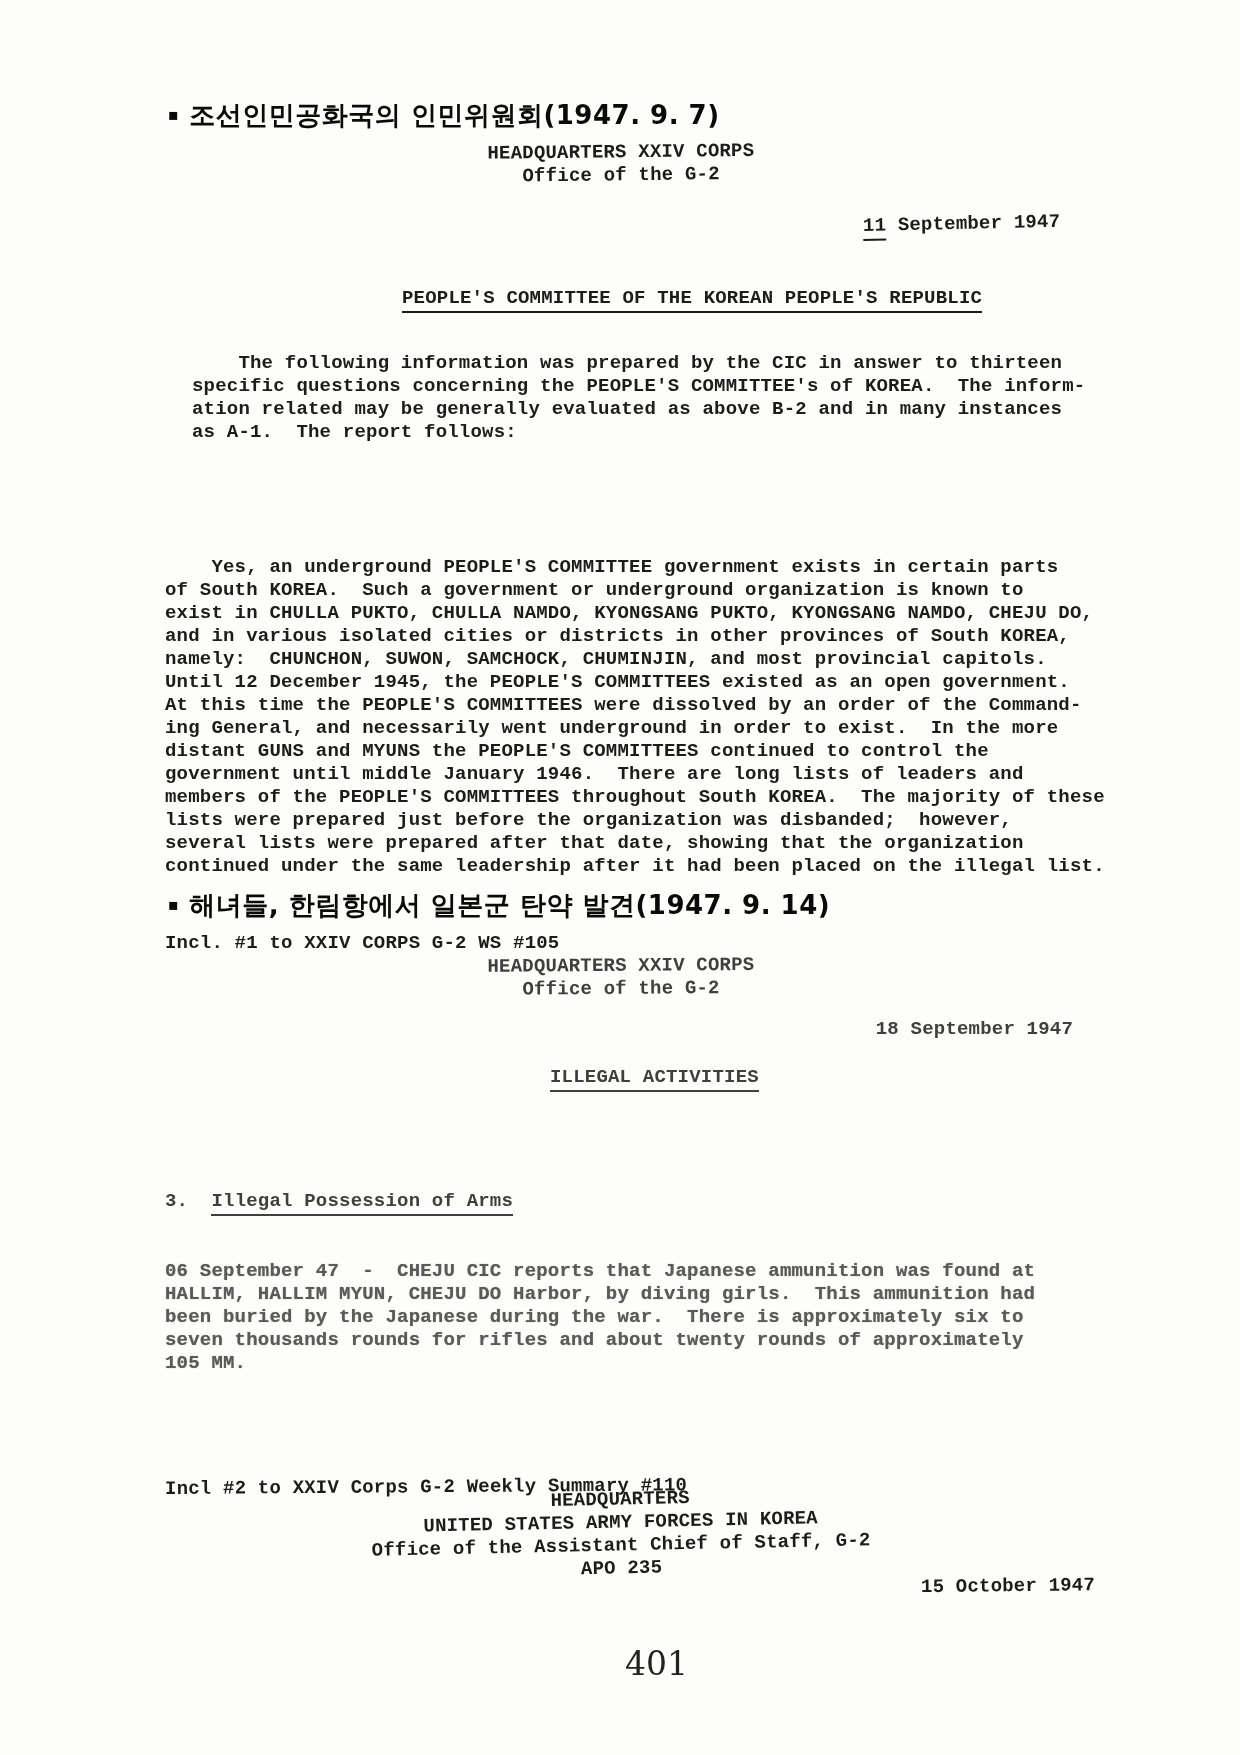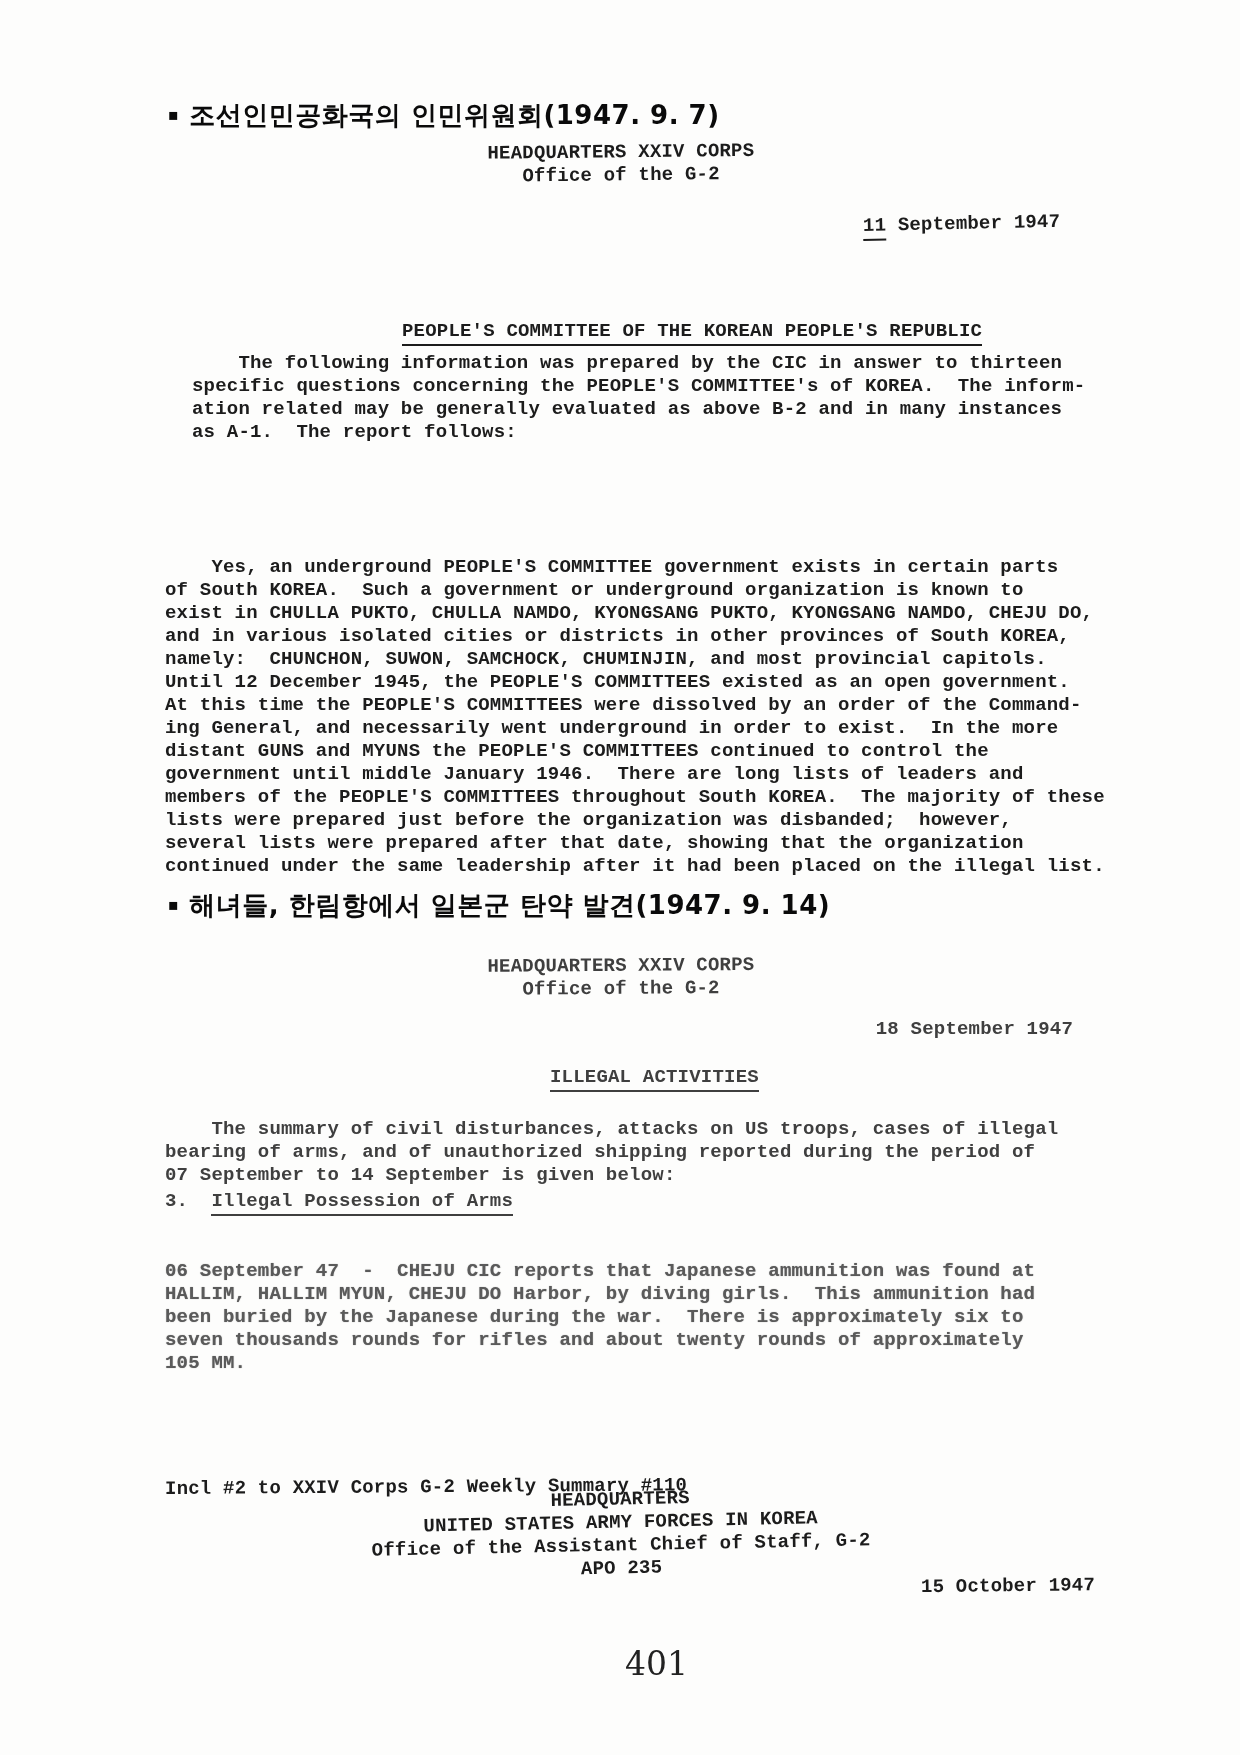--- a/index.html
+++ b/index.html
@@ -57,21 +57,21 @@
 
 <div class="page">
 
   <div class="abs kh" style="left:168px;top:98px;"><span class="bullet">▪</span><span>조선인민공화국의 인민위원회(1947. 9. 7)</span></div>
 
   <div class="abs mono center tilt-a" style="left:165px;top:146px;width:912px;">HEADQUARTERS XXIV CORPS
 Office of the G-2</div>
 
   <div class="abs mono tilt-b" style="top:215px;right:180px;"><span class="ul">11</span><span> September 1947</span></div>
 
-  <div class="abs mono" style="left:402px;top:287px;margin-top:33px;"><span class="ul">PEOPLE'S COMMITTEE OF THE KOREAN PEOPLE'S REPUBLIC</span></div>
+  <div class="abs mono" style="left:402px;top:287px;"><span class="ul">PEOPLE'S COMMITTEE OF THE KOREAN PEOPLE'S REPUBLIC</span></div>
 
   <div class="abs mono" style="left:165px;top:352px;margin-left:27px;">    The following information was prepared by the CIC in answer to thirteen
 specific questions concerning the PEOPLE'S COMMITTEE's of KOREA.  The inform-
 ation related may be generally evaluated as above B-2 and in many instances
 as A-1.  The report follows:</div>
 
 
   <div class="abs mono" style="left:165px;top:556px;">    Yes, an underground PEOPLE'S COMMITTEE government exists in certain parts
 of South KOREA.  Such a government or underground organization is known to
 exist in CHULLA PUKTO, CHULLA NAMDO, KYONGSANG PUKTO, KYONGSANG NAMDO, CHEJU DO,
@@ -82,31 +82,29 @@
 ing General, and necessarily went underground in order to exist.  In the more
 distant GUNS and MYUNS the PEOPLE'S COMMITTEES continued to control the
 government until middle January 1946.  There are long lists of leaders and
 members of the PEOPLE'S COMMITTEES throughout South KOREA.  The majority of these
 lists were prepared just before the organization was disbanded;  however,
 several lists were prepared after that date, showing that the organization
 continued under the same leadership after it had been placed on the illegal list.</div>
 
   <div class="abs kh" style="left:168px;top:888px;"><span class="bullet">▪</span><span>해녀들, 한림항에서 일본군 탄약 발견(1947. 9. 14)</span></div>
 
+  <div class="abs mono" style="left:165px;top:932px;">Incl. #1 to XXIV CORPS G-2 WS #105</div>
 
   <div class="abs mono center fade2 tilt-c" style="left:165px;top:958px;width:912px;">HEADQUARTERS XXIV CORPS
 Office of the G-2</div>
 
   <div class="abs mono fade2" style="top:1018px;right:167px;">18 September 1947</div>
 
   <div class="abs mono fade2" style="left:550px;top:1066px;"><span class="ul">ILLEGAL ACTIVITIES</span></div>
 
-  <div class="abs mono fade2" style="left:165px;top:1118px;">    The summary of civil disturbances, attacks on US troops, cases of illegal
-bearing of arms, and of unauthorized shipping reported during the period of
-07 September to 14 September is given below:</div>
 
   <div class="abs mono fade2" style="left:165px;top:1190px;"><span>3.  </span><span class="ul">Illegal Possession of Arms</span></div>
 
 
   <div class="abs mono fade3" style="left:165px;top:1260px;">06 September 47  -  CHEJU CIC reports that Japanese ammunition was found at
 HALLIM, HALLIM MYUN, CHEJU DO Harbor, by diving girls.  This ammunition had
 been buried by the Japanese during the war.  There is approximately six to
 seven thousands rounds for rifles and about twenty rounds of approximately
 105 MM.</div>
 

